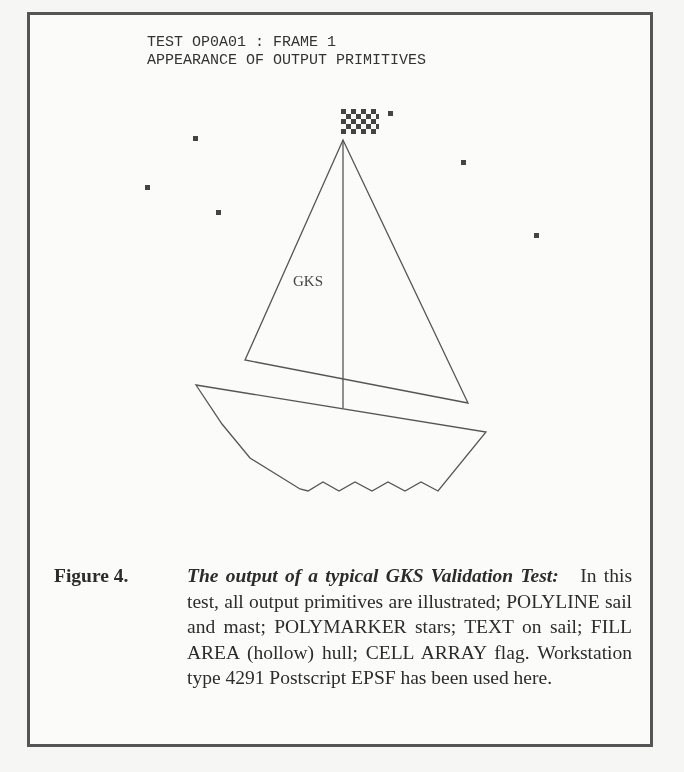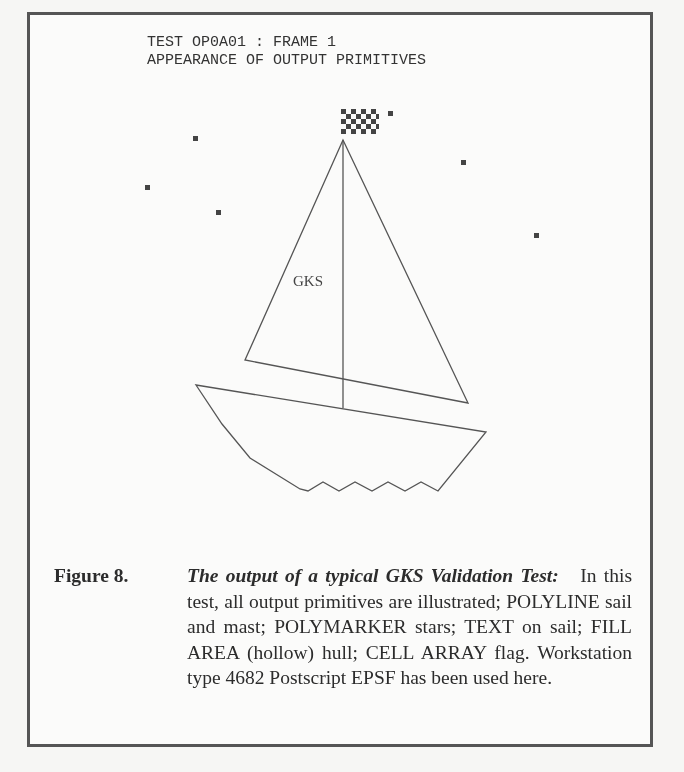--- a/index.html
+++ b/index.html
@@ -58,15 +58,15 @@
     <polygon points="343,140 245,360 468,403"></polygon>
 
     <line x1="343" y1="140" x2="343" y2="408"></line>
 
     <polygon points="196,385 486,432 438,491 421,482 405,491 388,482 372,491 355,482 339,491 323,482 308,491 300,489 250,458 222,424"></polygon>
   </g>
   <text x="293" y="286" font-family="Liberation Serif, serif" font-size="15" fill="#444">GKS</text>
 </svg>
 
 <div class="caption">
-  <div class="fig">Figure 8.</div>
-  <div class="body"><span class="b">The output of a typical GKS Validation Test:</span>&nbsp;&nbsp; <span>In this test, all output primitives are illustrated; POLYLINE sail and mast; POLYMARKER stars; TEXT on sail; FILL AREA (hollow) hull; CELL ARRAY flag. Workstation type 4682 Postscript EPSF has been used here.</span></div>
+  <div class="fig">Figure 4.</div>
+  <div class="body"><span class="b">The output of a typical GKS Validation Test:</span>&nbsp;&nbsp; <span>In this test, all output primitives are illustrated; POLYLINE sail and mast; POLYMARKER stars; TEXT on sail; FILL AREA (hollow) hull; CELL ARRAY flag. Workstation type 4291 Postscript EPSF has been used here.</span></div>
 </div>
 
 </body></html>

